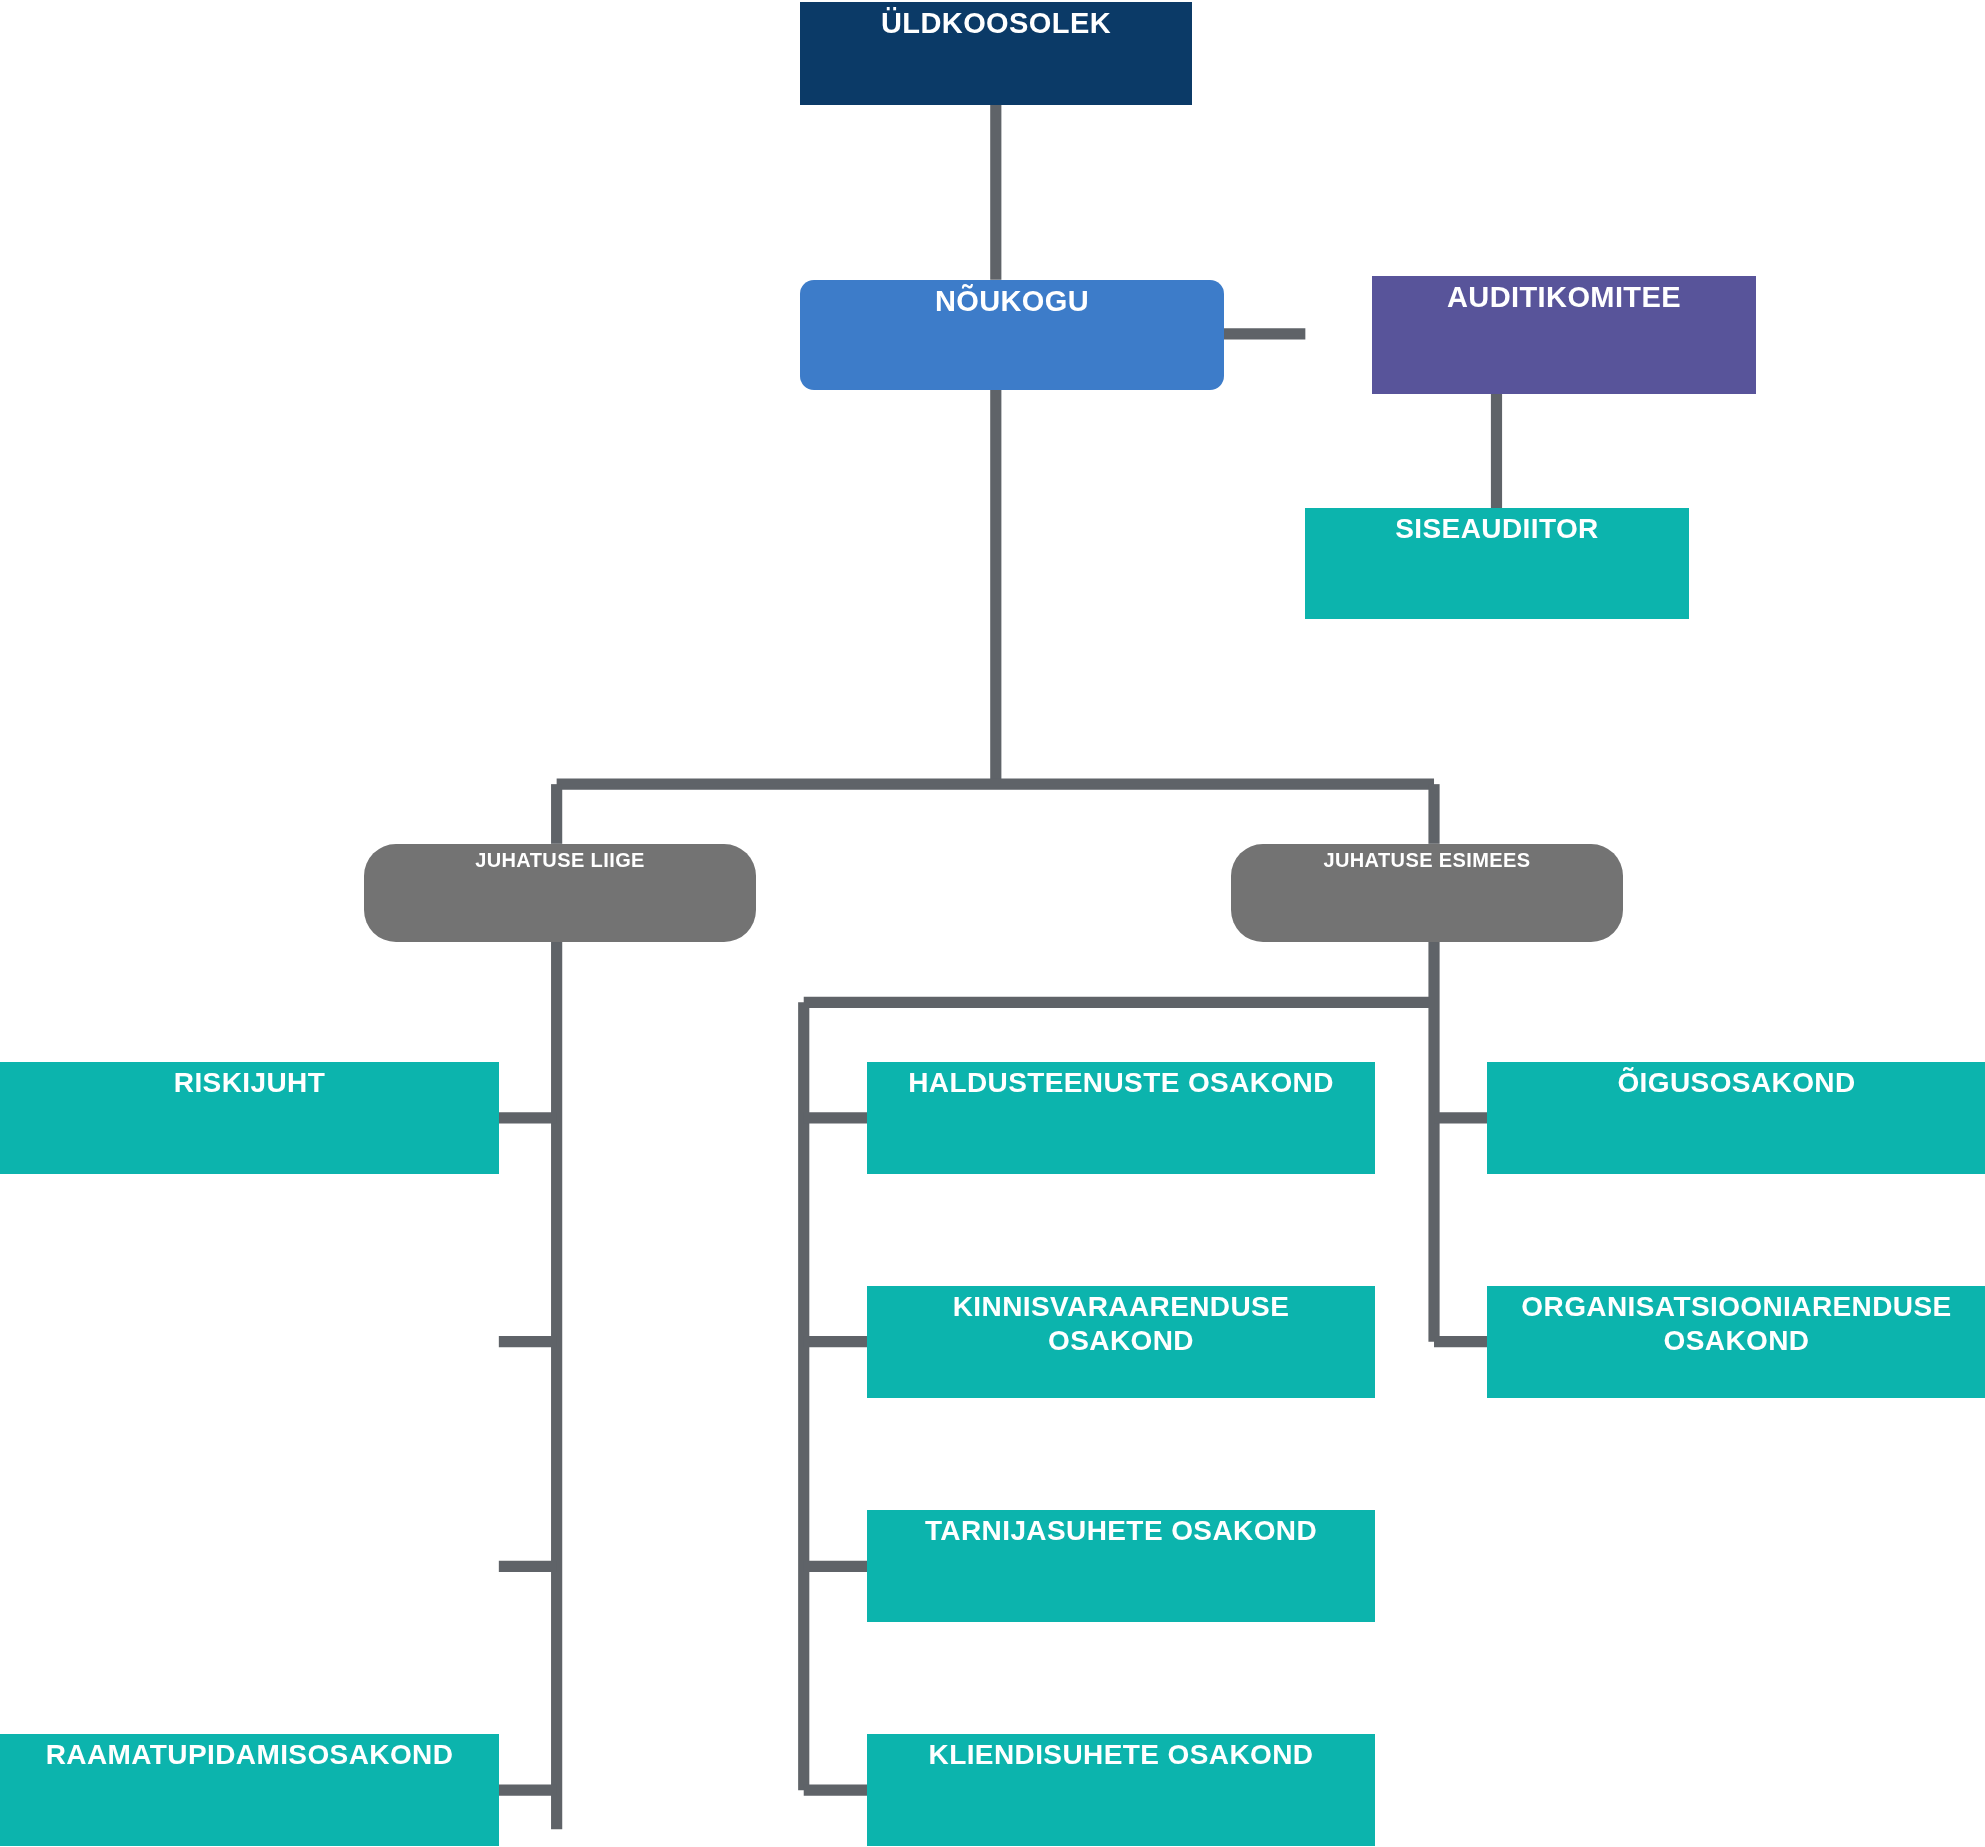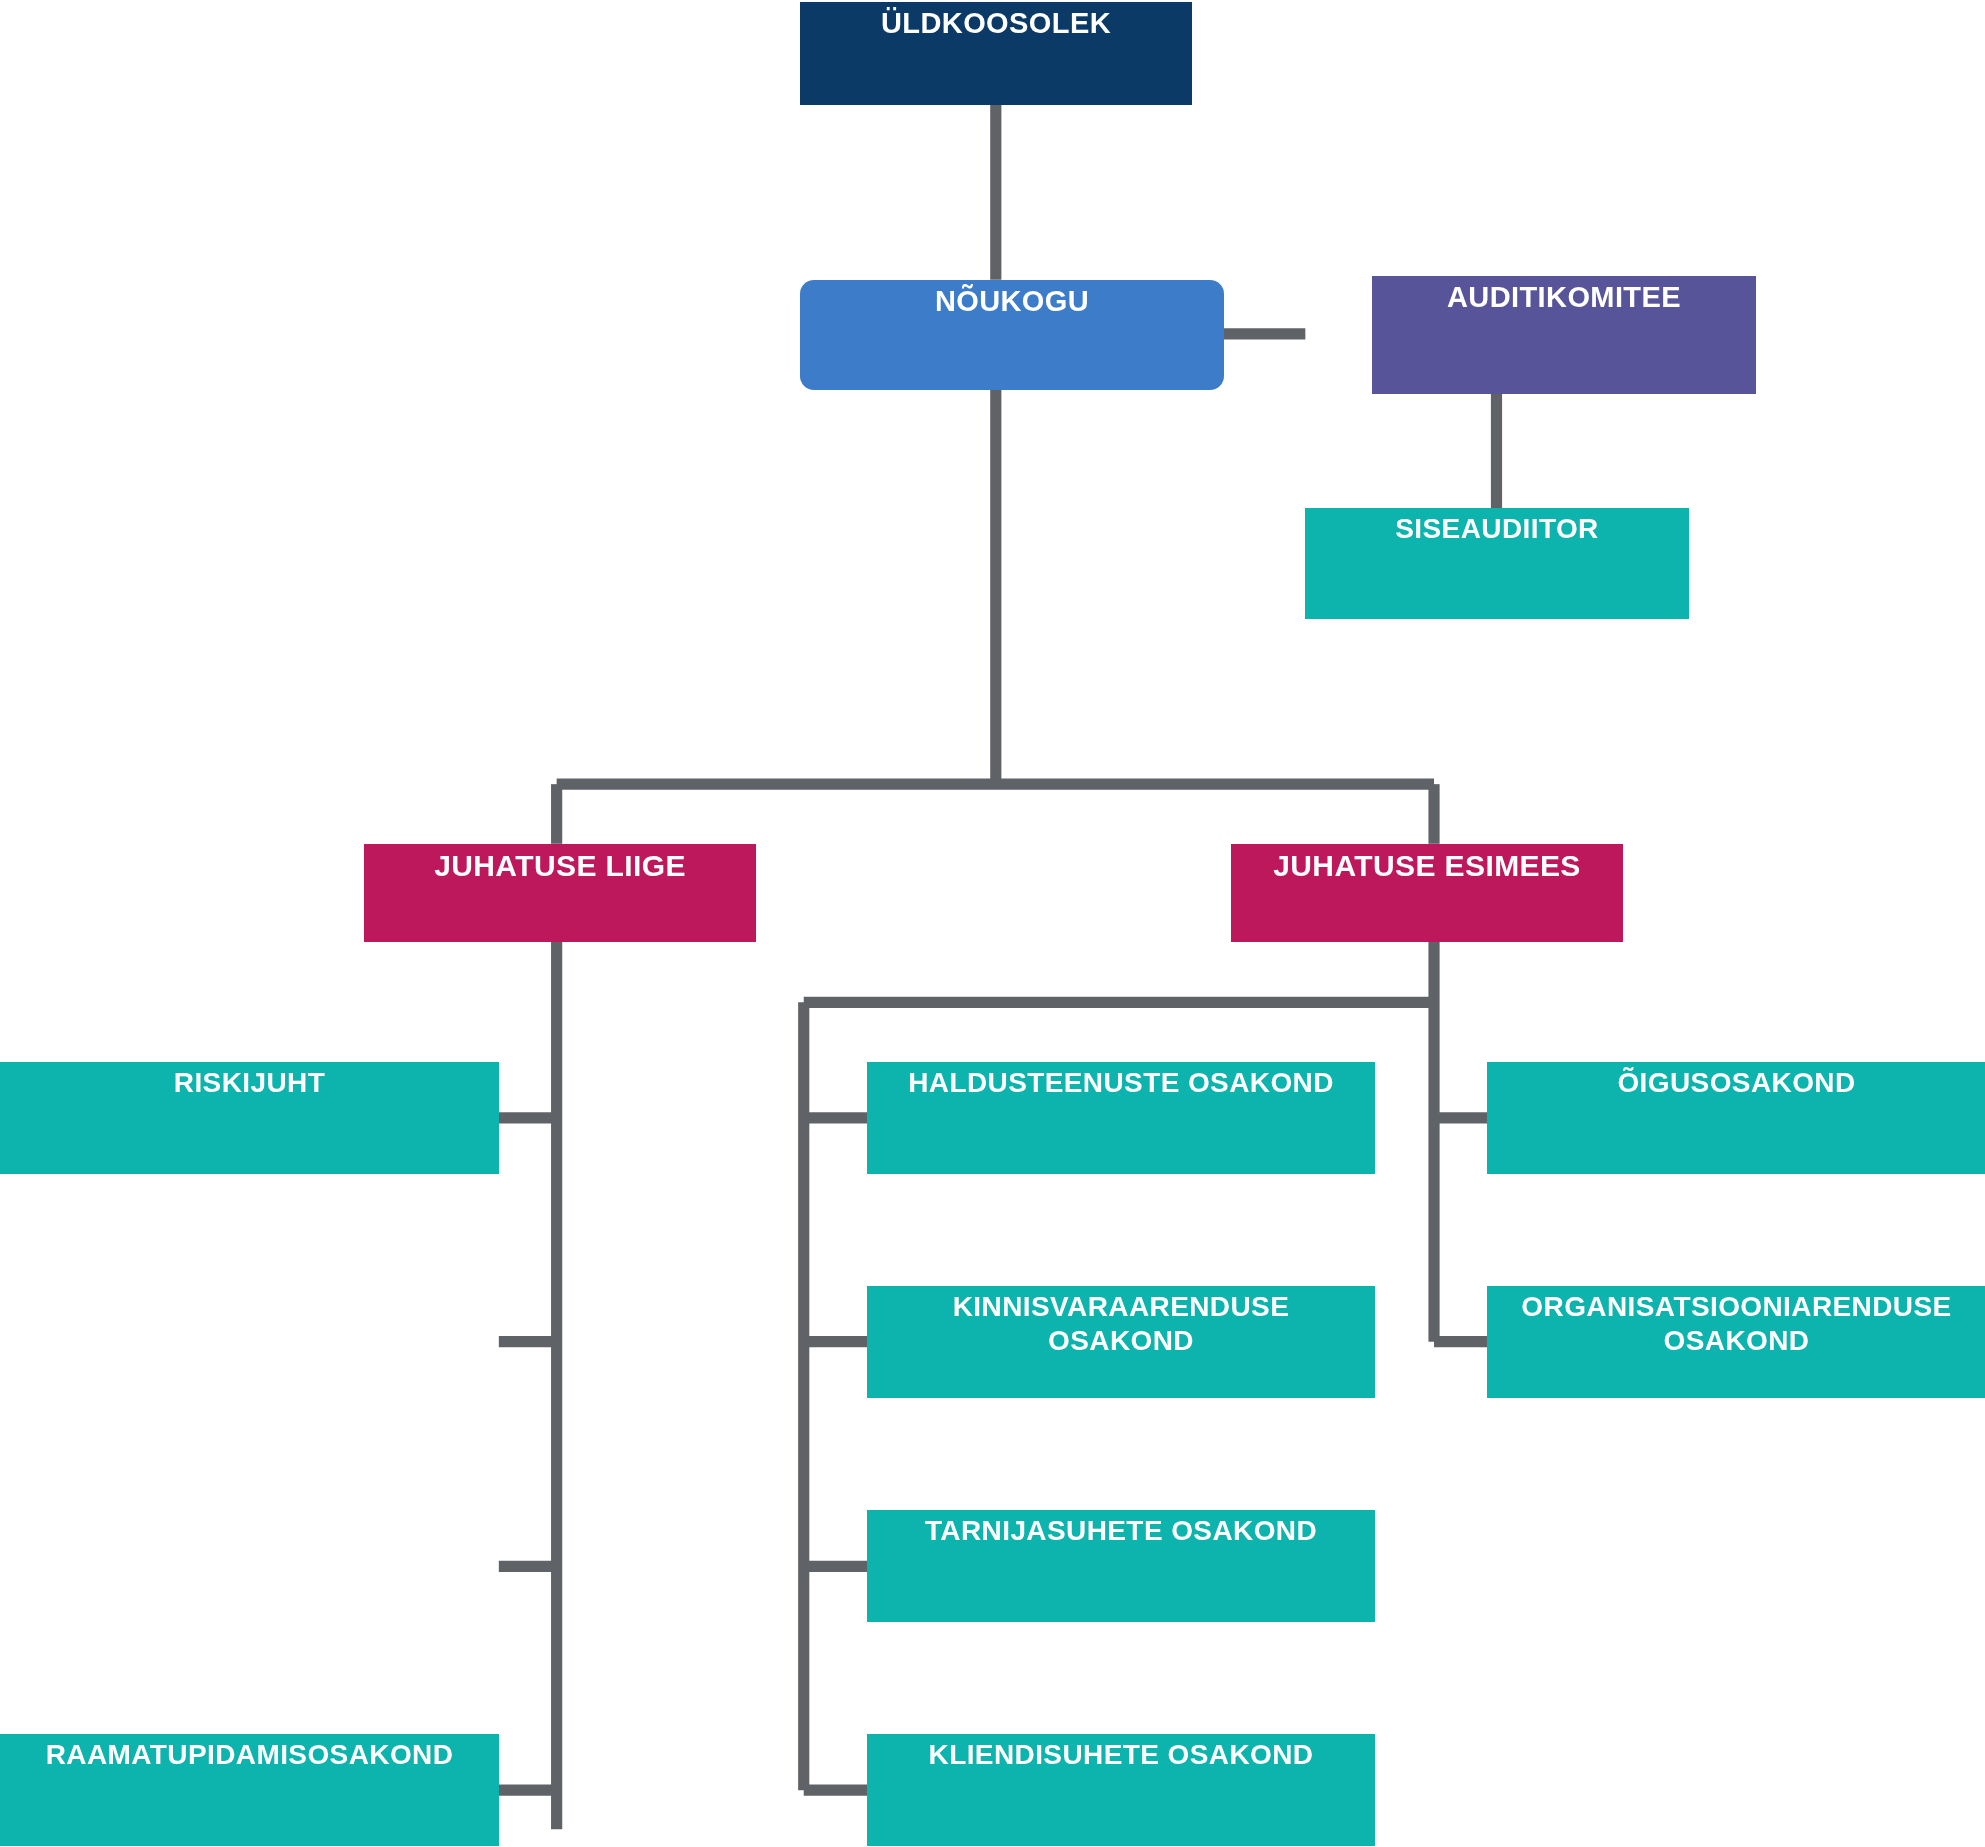--- a/index.html
+++ b/index.html
@@ -38,21 +38,21 @@
     padding: 3.7px 11.2px;
     z-index: 5;
   }
   .node-label {
     display: block;
     width: 100%;
   }
   .lvl-assembly  { background: #0b3a67; font-size: 29px; }
   .lvl-board     { background: #3d7cc9; font-size: 29px; }
   .lvl-committee { background: #58549a; font-size: 29px; }
-  .lvl-exec      { background: #be185d; font-size: 30px; }
+  .lvl-exec      { background: #737373; font-size: 20px; border-radius: 32px; }
   .lvl-unit      { background: #0cb4ad; font-size: 28px; }
 </style>
 </head>
 <body>
 
 <div id="chart-root">
 
   <svg id="connector-layer" viewBox="0 0 2130 1982" xmlns="http://www.w3.org/2000/svg">
     <g stroke="#5f6368" stroke-width="12" fill="none" stroke-linecap="butt">
 

